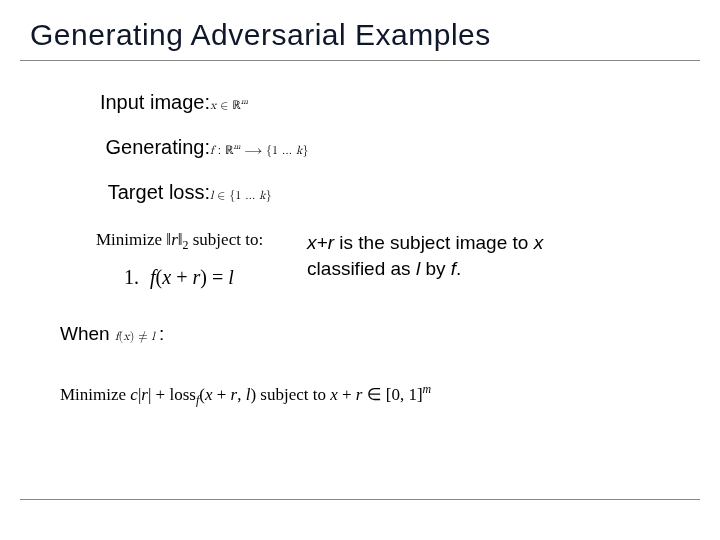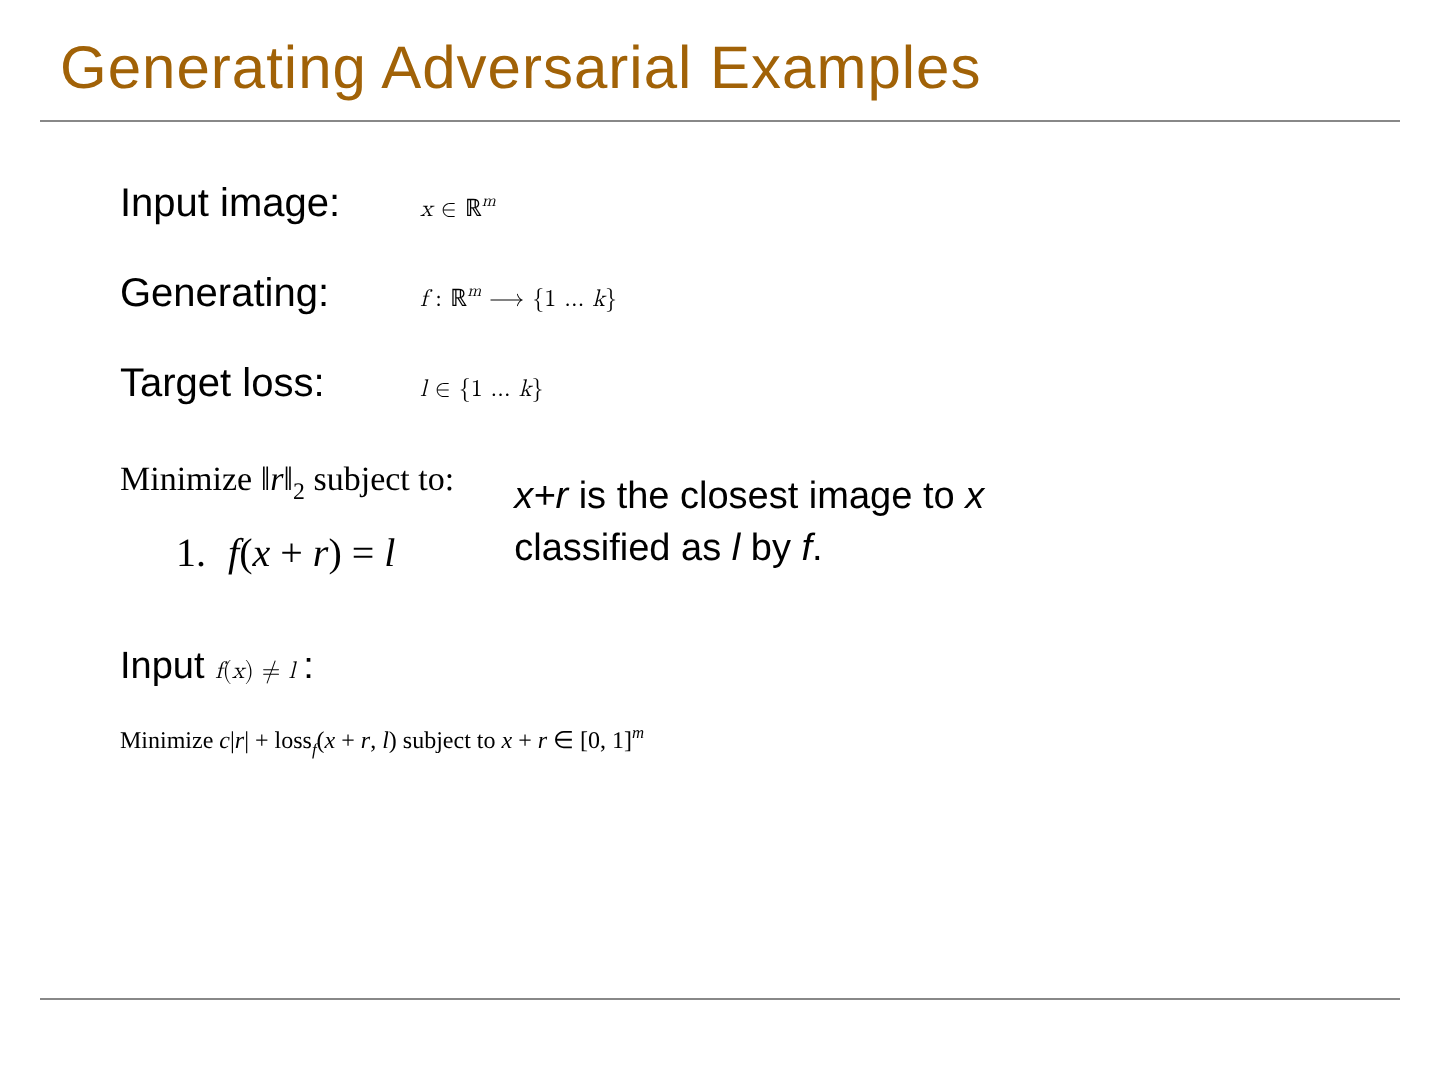--- a/index.html
+++ b/index.html
@@ -18,51 +18,53 @@
     box-sizing: border-box;
   }
   .title-wrap {
     border-bottom: 1px solid #888;
     margin: 0 20px;
     padding: 18px 0 8px 10px;
   }
   .title {
     font-size: 30px;
     font-weight: 400;
-    color: #a16207;
+    color: #0f172a;
     letter-spacing: 0.5px;
   }
   .body {
     padding: 30px 50px 0 60px;
     font-size: 20px;
   }
   .row {
     display: flex;
     align-items: baseline;
     margin-bottom: 22px;
   }
   .label {
     min-width: 150px;
     font-size: 20px;
     font-family: Arial, sans-serif;
+    text-align: right;
   }
   .math {
     font-family: "Cambria Math", "STIX", "Latin Modern Math", Georgia, serif;
     font-style: italic;
     font-size: 12px;
   }
   .rm { font-style: normal; }
   .bb { font-family: "Cambria Math", serif; font-style: normal; }
   sup { font-size: 0.7em; font-style: italic; }
   sub { font-size: 0.7em; font-style: italic; }
   .opt-block {
     margin-top: 10px;
     display: flex;
-    align-items: center;
-    gap: 30px;
+    align-items: flex-start;
+    gap: 44px;
+    margin-left: 36px;
   }
   .opt-left {
     font-size: 17px;
     line-height: 1.6;
   }
   .min-line {
     font-family: "Cambria Math", Georgia, serif;
     font-size: 17px;
   }
   .opt-list {
@@ -80,23 +82,23 @@
     max-width: 300px;
     margin-top: 4px;
   }
   .explain .bi { font-weight: normal; font-style: italic; }
   .when-row {
     margin-top: 30px;
     font-size: 19px;
     font-family: Arial, sans-serif;
   }
   .final-row {
-    margin-top: 17px;
+    margin-top: 37px;
     font-family: "Cambria Math", Georgia, serif;
-    font-size: 12px;
+    font-size: 17px;
   }
   .hr2 {
     position: absolute;
     left: 20px; right: 20px;
     bottom: 40px;
     border-bottom: 1px solid #888;
   }
 </style>
 </head>
 <body>
@@ -134,26 +136,26 @@
       <div class="opt-left">
         <div class="min-line">
           <span class="rm">Minimize </span><span class="rm">‖</span><span style="font-style:italic">r</span><span class="rm">‖</span><sub class="rm">2</sub><span class="rm"> subject to:</span>
         </div>
         <div class="opt-list">
           <span class="num">1.</span>
           <span>f</span><span class="rm">(</span><span>x</span> <span class="rm">+</span> <span>r</span><span class="rm">)</span> <span class="rm">=</span> <span>l</span>
         </div>
       </div>
       <div class="explain">
-        <span class="bi">x+r</span><span> is the closest image to </span><span class="bi">x</span><span> classified as </span><span class="bi">l</span><span> by </span><span class="bi">f</span><span>.</span>
+        <span class="bi">x+r</span><span> is the subject image to </span><span class="bi">x</span><span> classified as </span><span class="bi">l</span><span> by </span><span class="bi">f</span><span>.</span>
       </div>
     </div>
 
     <div class="when-row">
-      <span>Input </span>
+      <span>When </span>
       <span class="math">
         <span>f</span><span class="rm">(</span><span>x</span><span class="rm">)</span> <span class="rm">≠</span> <span>l</span>
       </span>
       <span> :</span>
     </div>
 
     <div class="final-row">
       <span class="rm">Minimize </span><span style="font-style:italic">c</span><span class="rm">|</span><span style="font-style:italic">r</span><span class="rm">|</span> <span class="rm">+</span> <span class="rm">loss</span><sub style="font-style:italic">f</sub><span class="rm">(</span><span style="font-style:italic">x</span> <span class="rm">+</span> <span style="font-style:italic">r</span><span class="rm">, </span><span style="font-style:italic">l</span><span class="rm">)</span> <span class="rm">subject to</span> <span style="font-style:italic">x</span> <span class="rm">+</span> <span style="font-style:italic">r</span> <span class="rm">∈</span> <span class="rm">[0, 1]</span><sup style="font-style:italic">m</sup>
     </div>
 

